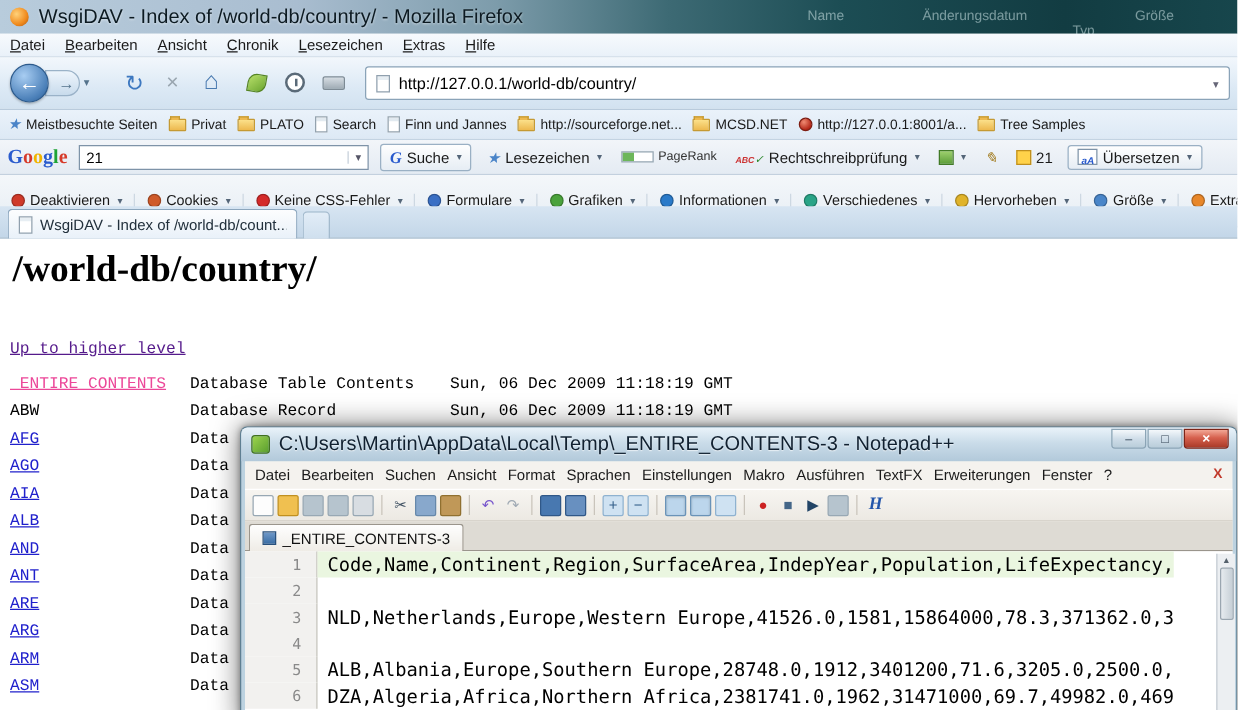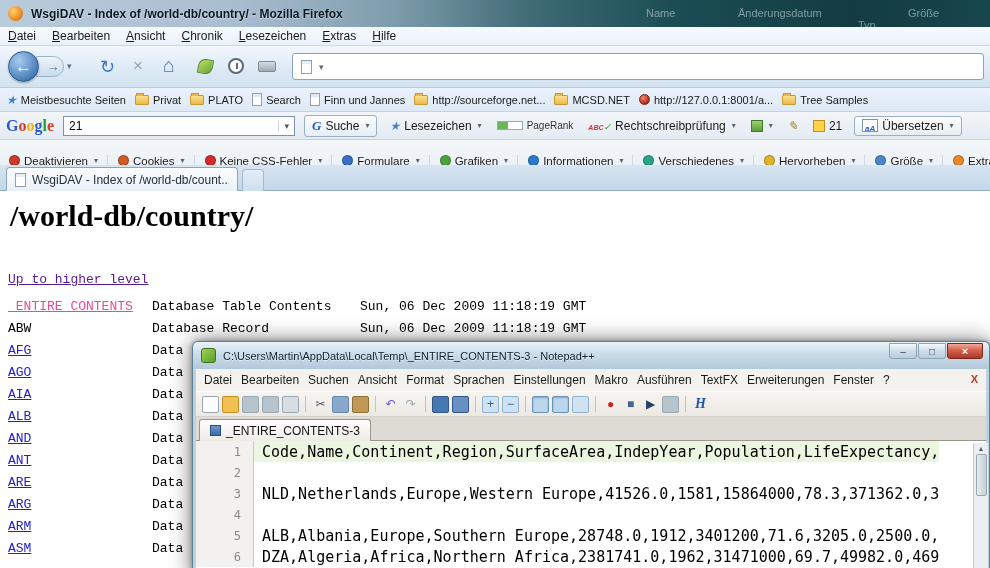--- a/index.html
+++ b/index.html
@@ -6,21 +6,21 @@
   body { font-family:"Liberation Sans", sans-serif; }
   .screen { position:relative; width:990px; height:568px; overflow:hidden; background:#fff; }
 
   
   .bar { position:absolute; left:0; right:0; }
   .titlebar { top:0; height:27px;
     background:linear-gradient(90deg,#b8ccdc 0%,#a9bdd0 24%,#7d9cab 40%,#3d6a74 54%,#1c4d54 68%,#123c42 86%,#17464c 100%);
     display:flex; align-items:center; padding-left:8px; }
   .ff-icon { width:15px; height:15px; border-radius:50%;
     background:radial-gradient(circle at 35% 35%, #ffd27a, #f08a1d 60%, #a85410); flex:0 0 15px; }
-  .win-title { margin-left:8px; font-size:12px; color:#0c1a22; text-shadow:0 1px 2px rgba(255,255,255,.55); white-space:nowrap;font-weight:bold; }
+  .win-title { margin-left:8px; font-size:16px; color:#0c1a22; text-shadow:0 1px 2px rgba(255,255,255,.55); white-space:nowrap; }
   .ghost-cols { position:absolute; inset:0; }
   .ghost-col { position:absolute; top:7px; font-size:11px; color:rgba(205,228,230,.55); white-space:nowrap; }
 
   .menubar { top:27px; height:19px; background:linear-gradient(#f7fafd,#e9f1f9);
     border-bottom:1px solid #cbd9e6; display:flex; align-items:center; gap:16px; padding-left:8px; font-size:12px; color:#1a1a1a; }
 
   .navbar { top:46px; height:42px; background:linear-gradient(#f2f7fc,#dce9f5 60%,#d2e2f0); border-bottom:1px solid #b9cbdc; }
   .navbar > * { position:absolute; }
   .back-btn { left:8px; top:5px; width:31px; height:31px; border-radius:50%;
     background:radial-gradient(circle at 35% 30%, #a8cdf2, #4a7fb8 70%, #2c5a8c); border:1px solid #2c5a8c;
@@ -106,21 +106,21 @@
   .dir-type { flex:0 0 208px; white-space:pre; }
   .dir-date { white-space:pre; }
 
   
   .notepad { position:absolute; left:192px; top:341px; width:798px; height:240px; z-index:10;
     background:#bcd2e0; border:1px solid #5f7f92; border-bottom:none; border-radius:6px 6px 0 0;
     box-shadow:0 0 22px rgba(0,0,0,.55), 0 0 5px rgba(0,0,0,.35); }
   .np-titlebar { height:27px; border-radius:5px 5px 0 0; background:linear-gradient(#eaf3fa,#cadce9 45%,#b2c9da);
     display:flex; align-items:center; padding:0 8px; position:relative; }
   .np-icon { width:15px; height:15px; border-radius:3px; background:linear-gradient(135deg,#9cd44e,#5a9e2f); border:1px solid #3f7020; flex:0 0 15px; }
-  .np-title { margin-left:7px; font-size:11px; color:#102030; text-shadow:0 1px 1px rgba(255,255,255,.7); white-space:nowrap; overflow:hidden; flex:1; }
+  .np-title { margin-left:7px; font-size:16px; color:#102030; text-shadow:0 1px 1px rgba(255,255,255,.7); white-space:nowrap; overflow:hidden; flex:1; }
   .np-btns { position:absolute; top:1px; right:6px; display:flex; gap:1px; }
   .np-min, .np-max { width:28px; height:16px; background:linear-gradient(#f4f8fb,#cfdde8 50%,#b9cdda); border:1px solid #8ba4b5;
     border-radius:0 0 3px 3px; font-size:10px; color:#334455; display:flex; align-items:center; justify-content:center; }
   .np-close { width:36px; height:16px; background:linear-gradient(#f2a896,#d6604d 45%,#a93a28); border:1px solid #7e2417;
     border-radius:0 0 3px 3px; font-size:11px; color:#fff; display:flex; align-items:center; justify-content:center; font-weight:bold; }
   .np-body { position:absolute; top:27px; left:3px; right:3px; bottom:0; background:#f4f2ee; display:flex; flex-direction:column; }
   .np-menubar { height:22px; display:flex; align-items:center; gap:9px; padding:0 8px; font-size:12px; color:#1a1a1a; position:relative; white-space:nowrap; }
   .np-menu-x { position:absolute; right:8px; top:4px; color:#c0392b; font-weight:bold; font-size:11px; }
   .np-toolbar { height:26px; display:flex; align-items:center; gap:3px; padding:0 6px;
     background:linear-gradient(#f7f5f1,#ece9e3); border-top:1px solid #fff; border-bottom:1px solid #d8d4cc; }
@@ -180,20 +180,21 @@
       </div>
     <div class="nav-caret">▾</div>
     <div class="reload">↻</div>
     <div class="stop">×</div>
     <div class="home">⌂</div>
     <span class="feather"></span>
     <span class="clock"></span>
     <span class="printer"></span>
     <div class="urlbar">
       <span class="page-ico"></span>
+      <span class="url-text">http://127.0.0.1/world-db/country/</span>
       <span class="url-caret">▾</span>
     </div>
   </div>
 
   <div class="bar bookmarksbar">
       <span class="bm-item">
         <i class="bm-ico ic-star"></i>
         <span class="bm-label">Meistbesuchte Seiten</span>
       </span>
       <span class="bm-item">

